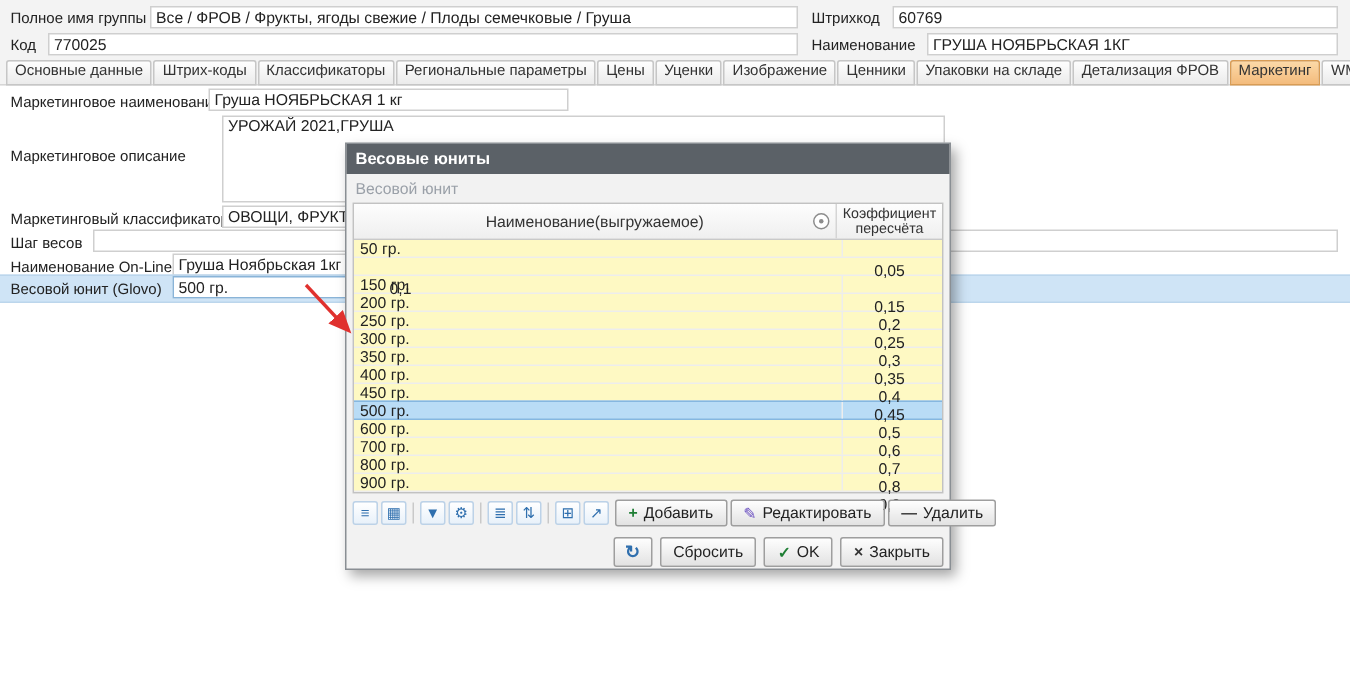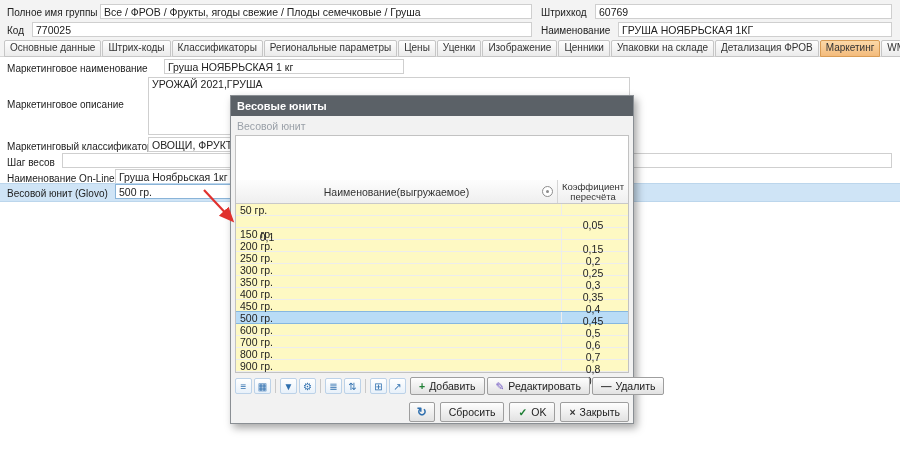--- a/index.html
+++ b/index.html
@@ -29,21 +29,21 @@
   .arrow-svg { position:absolute; left:192px; top:182px; z-index:60; pointer-events:none; }
   
   .dialog { position:absolute; left:230px; top:95px; width:404px; z-index:30;
     border:1px solid #8a8f94; background:#f2f2f2; box-shadow:3px 4px 8px rgba(0,0,0,.35); }
   .dialog-title { height:20px; line-height:20px; background:#5b6167; color:#fff;
     font-weight:bold; padding-left:6px; font-size:11px; }
   .dialog-body { padding:3px 4px 1px 4px; }
   .dialog-field-label { color:#9aa0a8; font-size:10.5px; margin:1px 0 3px 2px; }
   .table-wrap { border:1px solid #c2c2c2; background:#fff; }
   .thead { display:flex; height:24px; background:linear-gradient(#fdfdfd,#efefef);
-    border-bottom:1px solid #c9c9c9; color:#333;margin-top:44px; }
+    border-bottom:1px solid #c9c9c9; color:#333; }
   .hc1 { flex:1; position:relative; display:flex; align-items:center; justify-content:center;
     border-right:1px solid #d5d5d5; font-size:10.5px; }
   .hc2 { width:70px; display:flex; align-items:center; justify-content:center;
     text-align:center; font-size:9.5px; line-height:10px; padding:0 2px; }
   .sorticon { position:absolute; right:4px; top:6px; width:11px; height:11px;
     border-radius:50%; border:1px solid #8c8c8c; background:#fff; }
   .sorticon::after { content:""; position:absolute; left:3px; top:3px; width:3px; height:3px;
     border-radius:50%; background:#8c8c8c; }
   .trow { display:flex; height:12px; line-height:12px; border-bottom:1px solid #ededed;
     font-size:10.5px; background:#fef9c3; cursor:default; }
@@ -97,21 +97,21 @@
       <div class="tab">Уценки</div>
       <div class="tab">Изображение</div>
       <div class="tab">Ценники</div>
       <div class="tab">Упаковки на складе</div>
       <div class="tab">Детализация ФРОВ</div>
       <div class="tab active">Маркетинг</div>
       <div class="tab">WMS</div>
     </div>
 
   <span class="lbl" style="left:7px; top:61px;">Маркетинговое наименование</span>
-  <input class="fld" style="left: 164px; top: 59px; width: 240px;" value="Груша НОЯБРЬСКАЯ 1 кг">
+  <input class="fld" style="left: 139px; top: 59px; width: 240px;" value="Груша НОЯБРЬСКАЯ 1 кг">
 
   <span class="lbl" style="left:7px; top:97px;">Маркетинговое описание</span>
   <textarea class="fld" style="left: 148px; top: 77px; width: 482px;">УРОЖАЙ 2021,ГРУША</textarea>
 
   <span class="lbl" style="left:7px; top:139px;">Маркетинговый классификатор</span>
   <input class="fld" style="left: 148px; top: 137px; width: 300px;" value="ОВОЩИ, ФРУКТЫ, ОРЕХИ /">
 
   <span class="lbl" style="left:7px; top:155px;">Шаг весов</span>
   <input class="fld" style="left: 62px; top: 153px; width: 830px;" value="">
 

